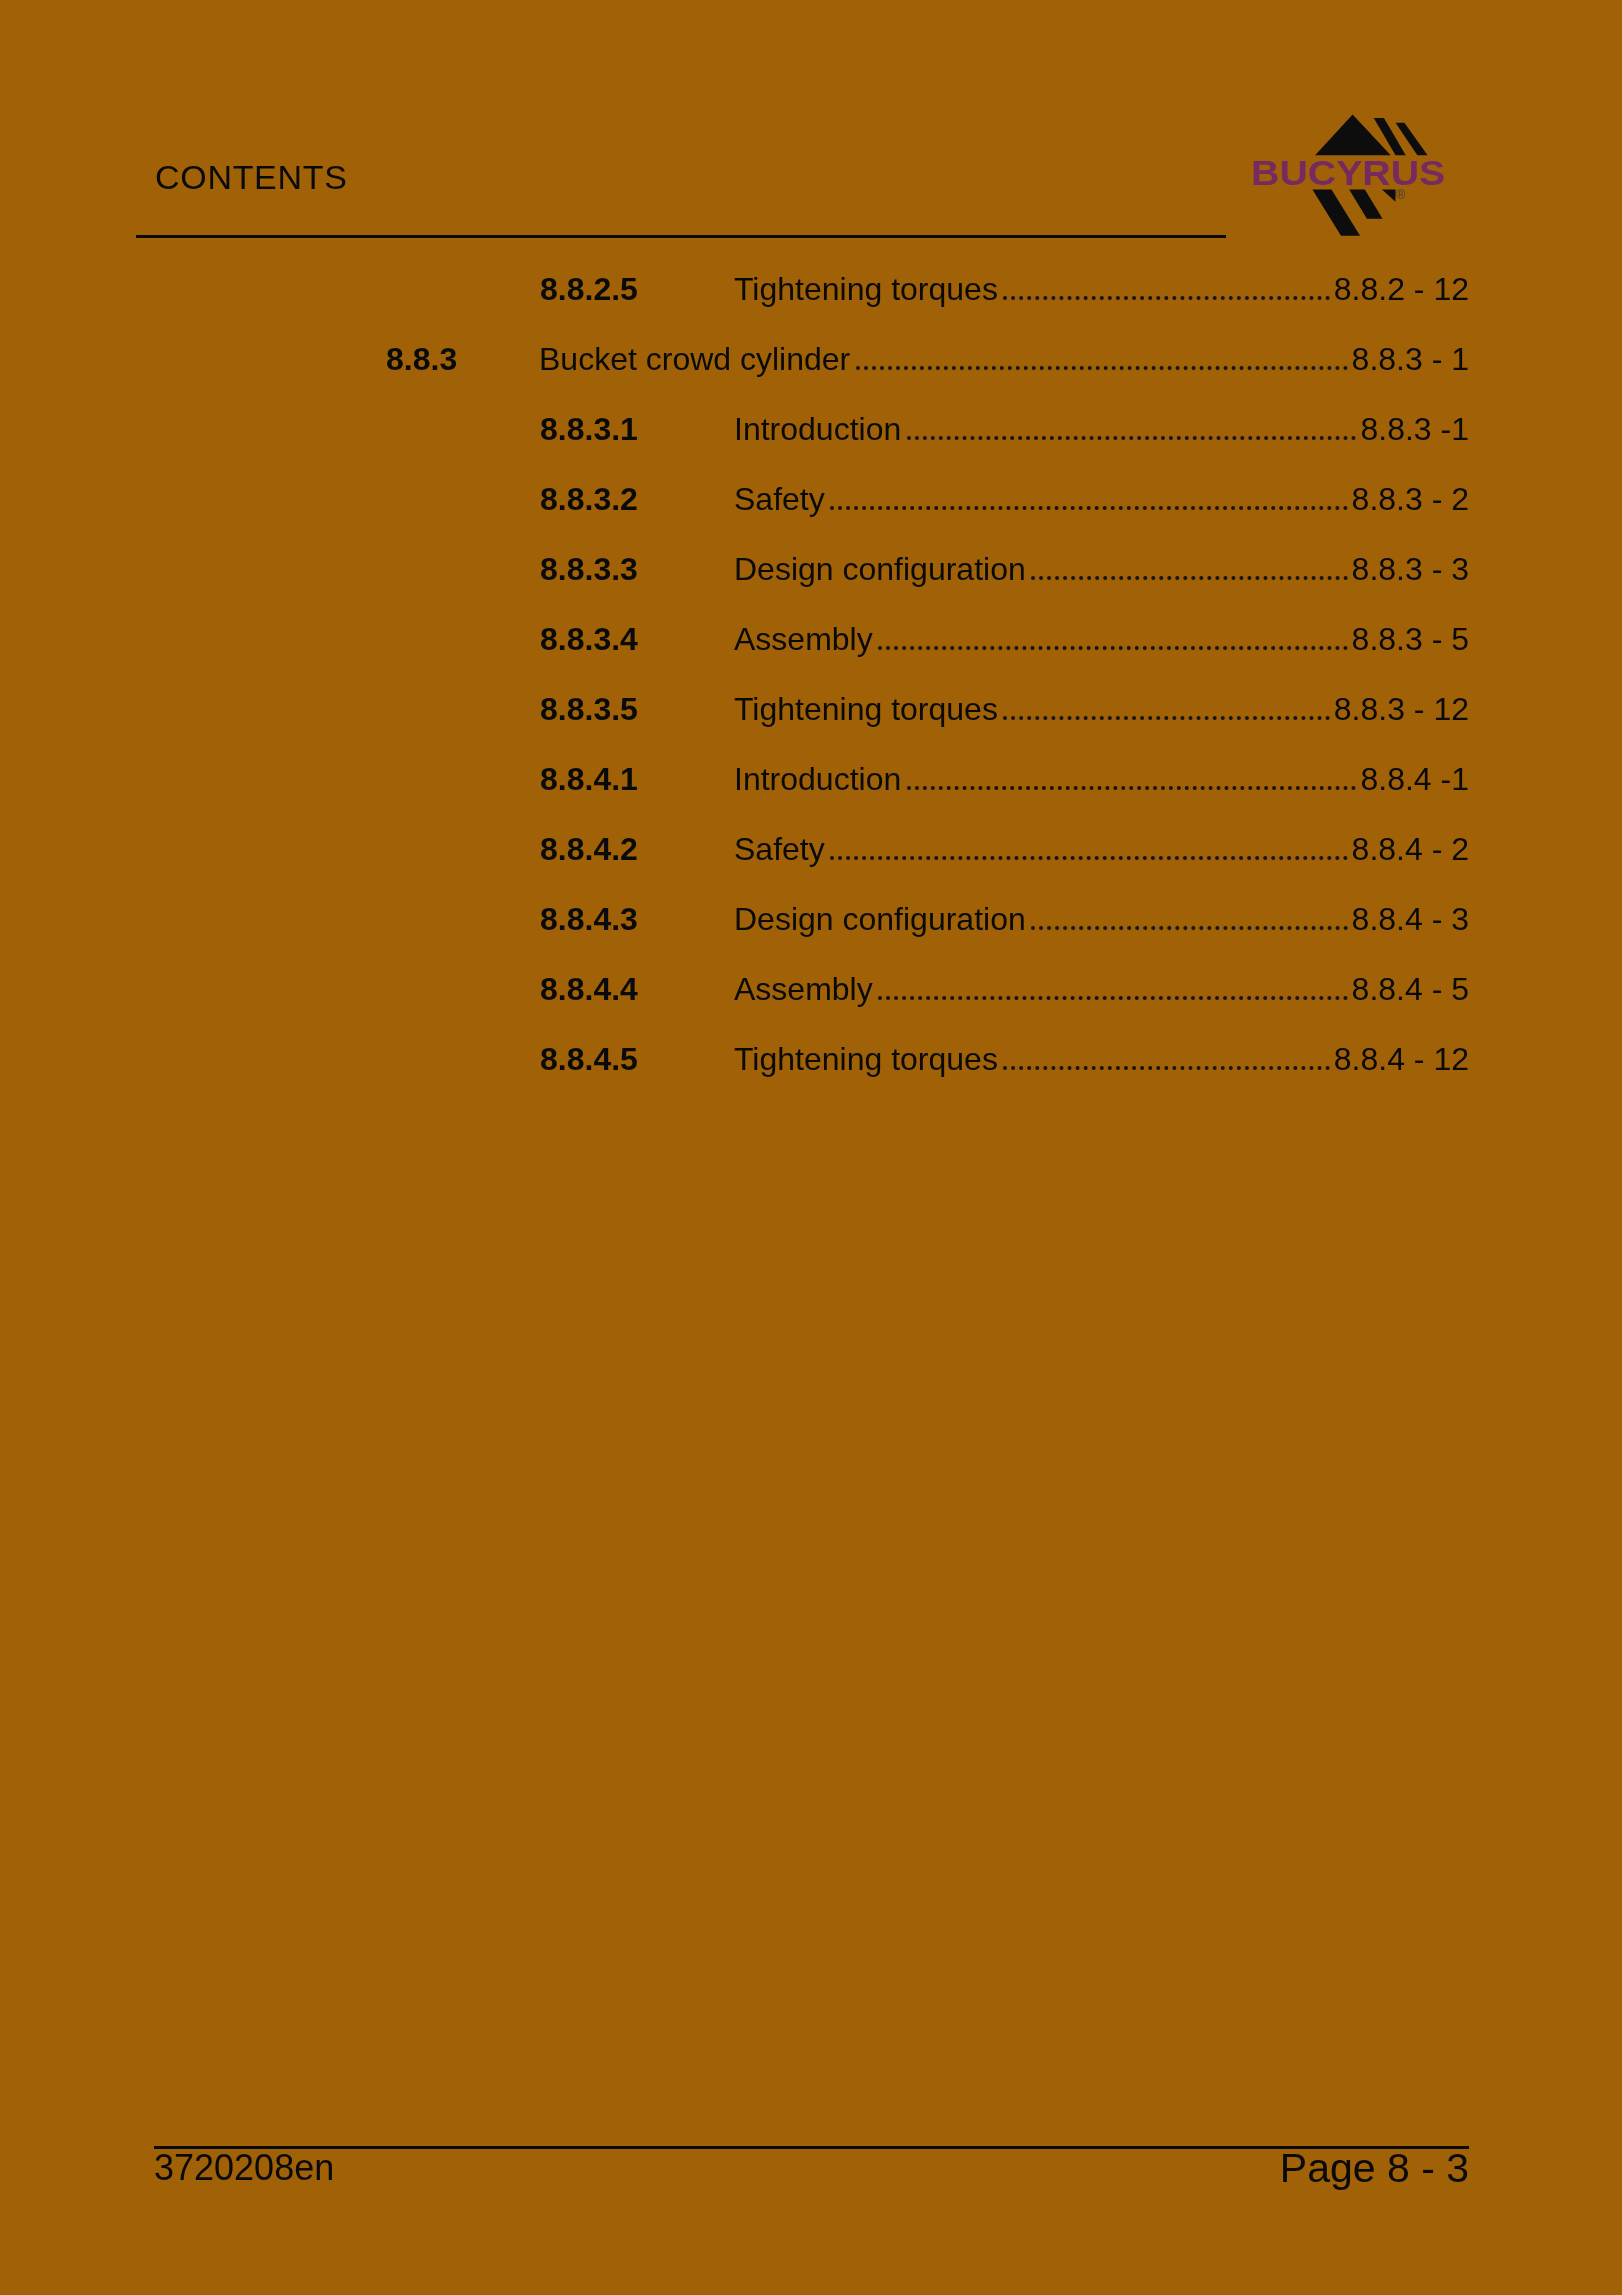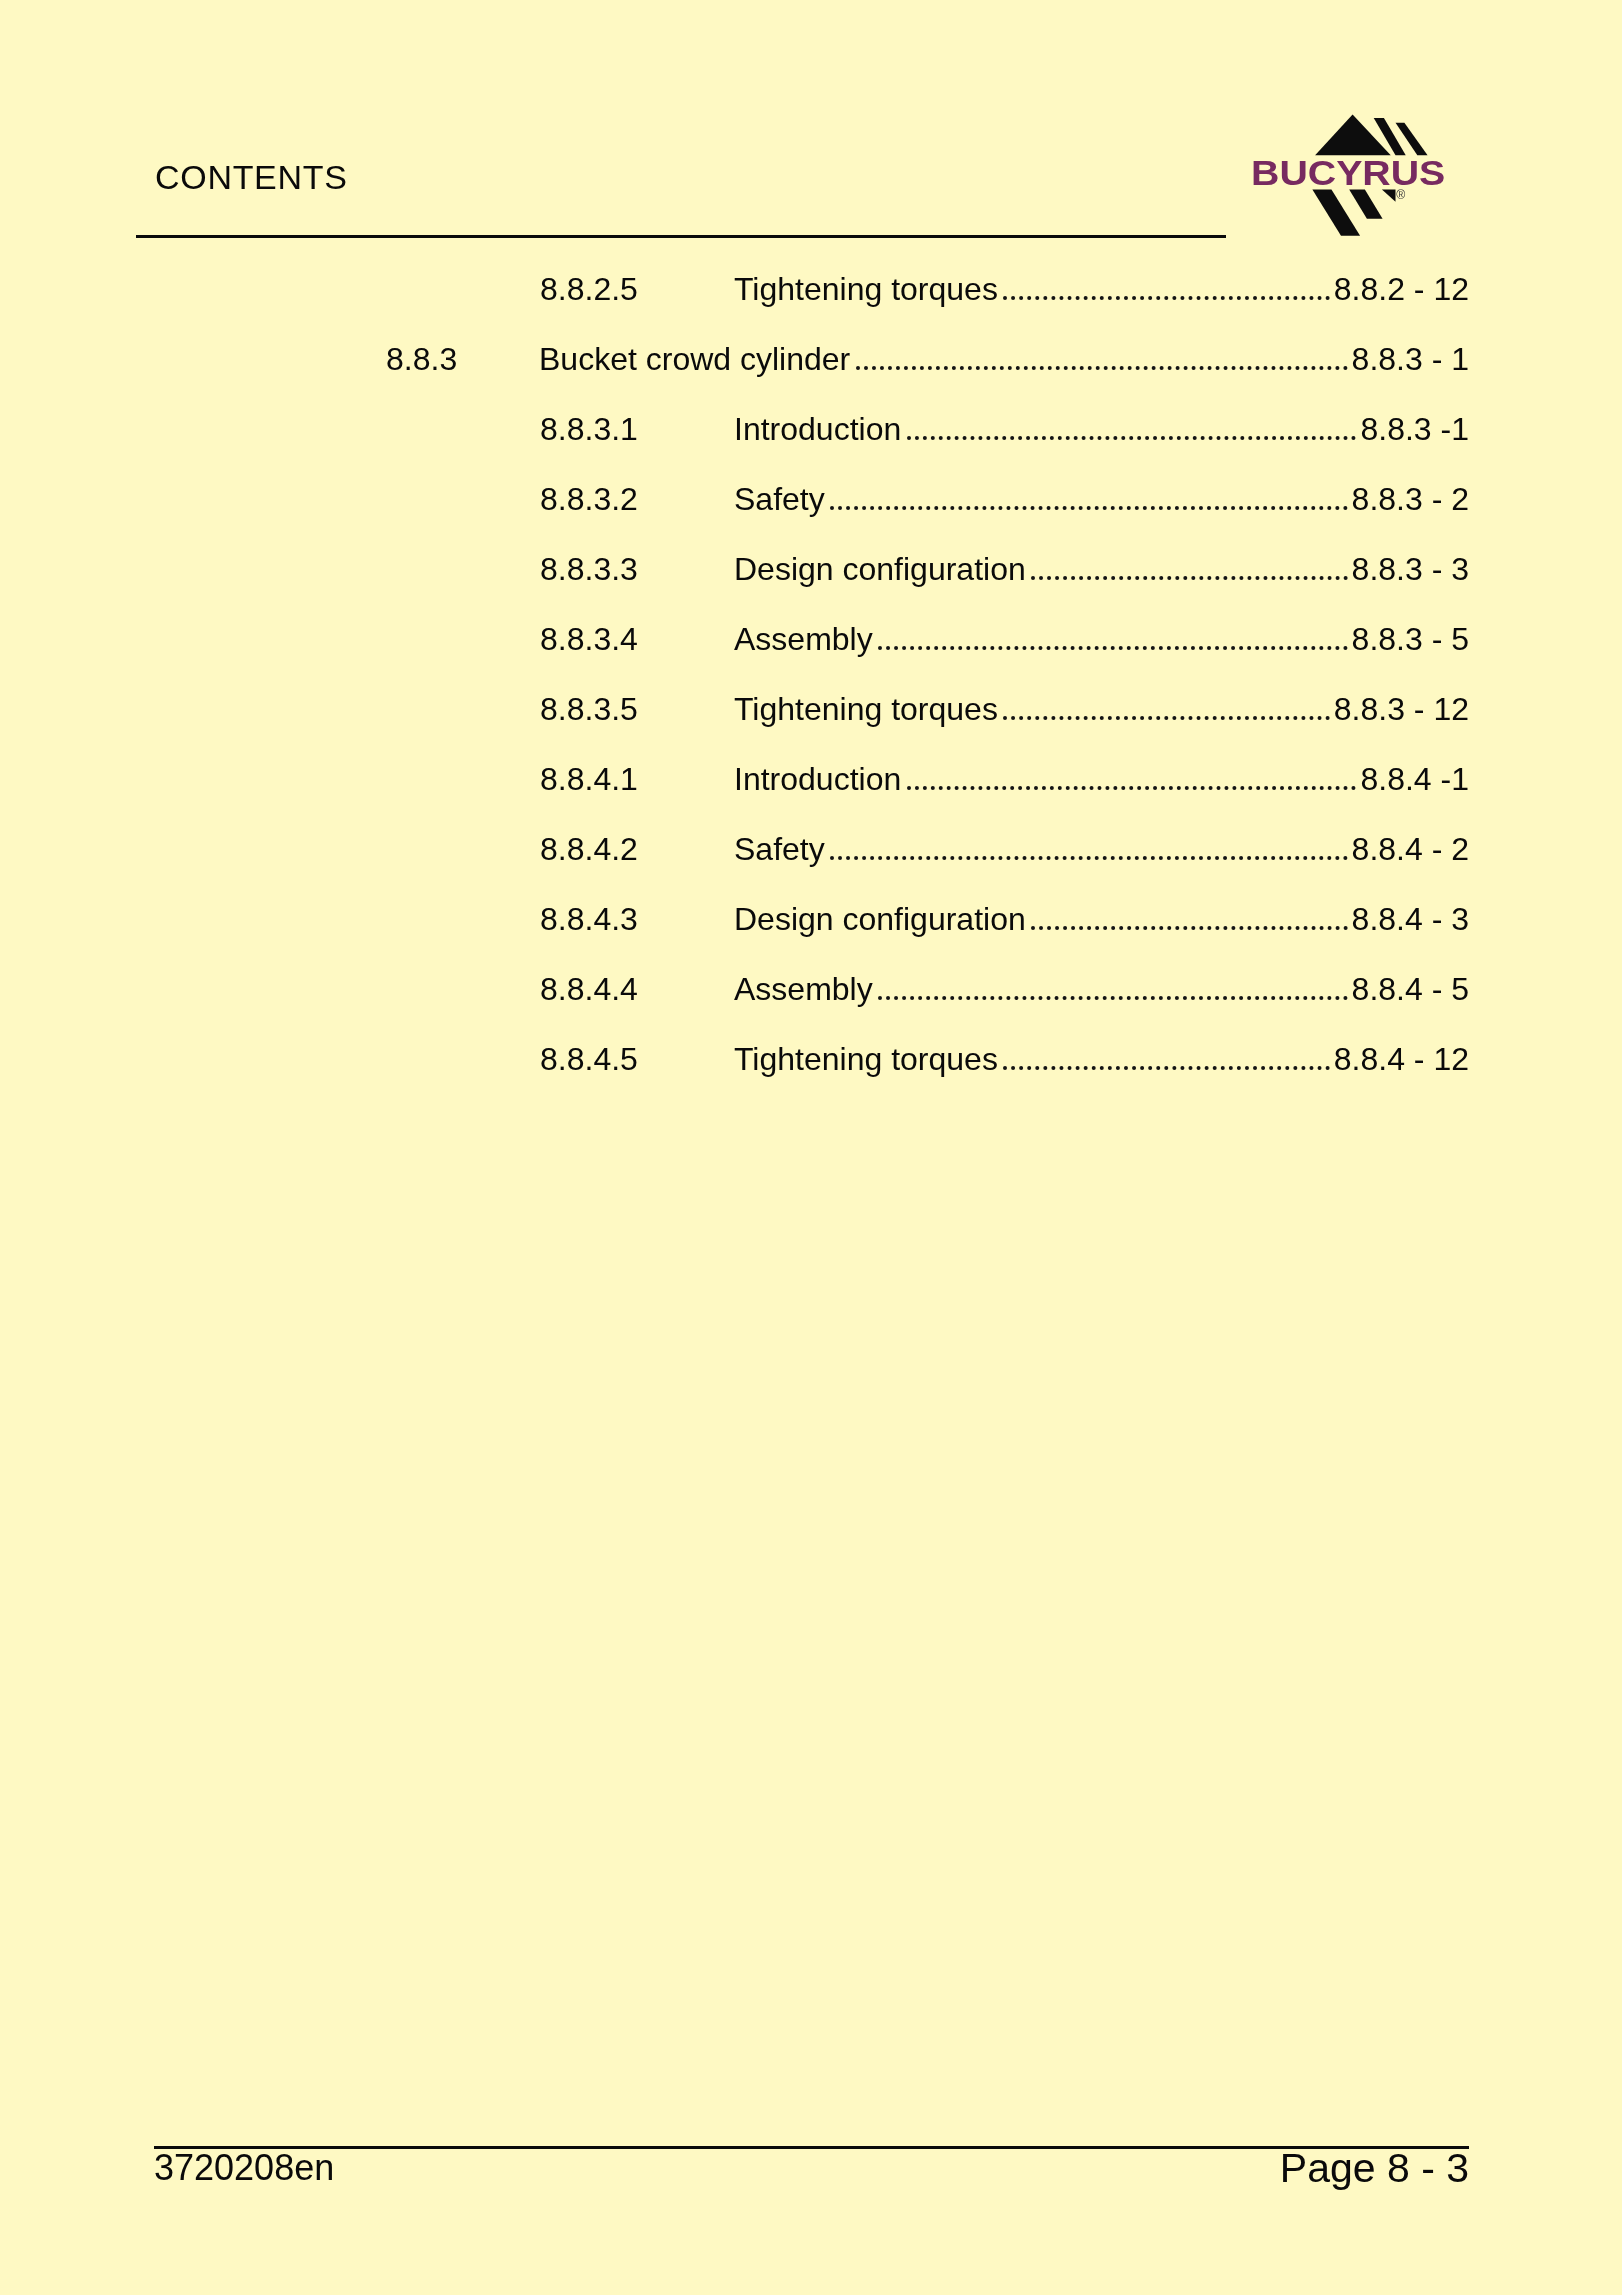--- a/index.html
+++ b/index.html
@@ -1,20 +1,20 @@
 <!DOCTYPE html>
 <html style="font-size:11px"><head>
 <meta charset="utf-8">
 <style>
   html, body { margin: 0; padding: 0; background: #e8e8e8; }
   .page {
     position: relative;
     width: 1622px;
     height: 2295px;
-    background: #fef9c3;
+    background: #a16207;
     font-family: "Liberation Sans", "DejaVu Sans", sans-serif;
     color: #000;
     overflow: hidden;
   }
 
   
   .header-title {
     position: absolute;
     top: 157px;
     left: 155px;
@@ -50,21 +50,21 @@
   }
   .toc-row {
     display: flex;
     align-items: baseline;
     font-size: 32px;
     line-height: 37px;
     margin-bottom: 33px;
     white-space: pre;
     color: #0a0a0a;
   }
-  .toc-row .num { flex: 0 0 auto; }
+  .toc-row .num { flex: 0 0 auto; font-weight: bold; }
   .toc-row.l3 .num { margin-left: 231px; width: 153px; }
   .toc-row.l4 .num { margin-left: 385px; width: 194px; }
   .toc-row .title { flex: 0 0 auto; }
   .toc-row .dots {
     flex: 1 1 auto;
     border-bottom: 4.1px dotted #141414;
     margin: 0 4.1px 0 5.5px;
     min-width: 20.4px;
   }
   .toc-row .page-ref { flex: 0 0 auto; }

